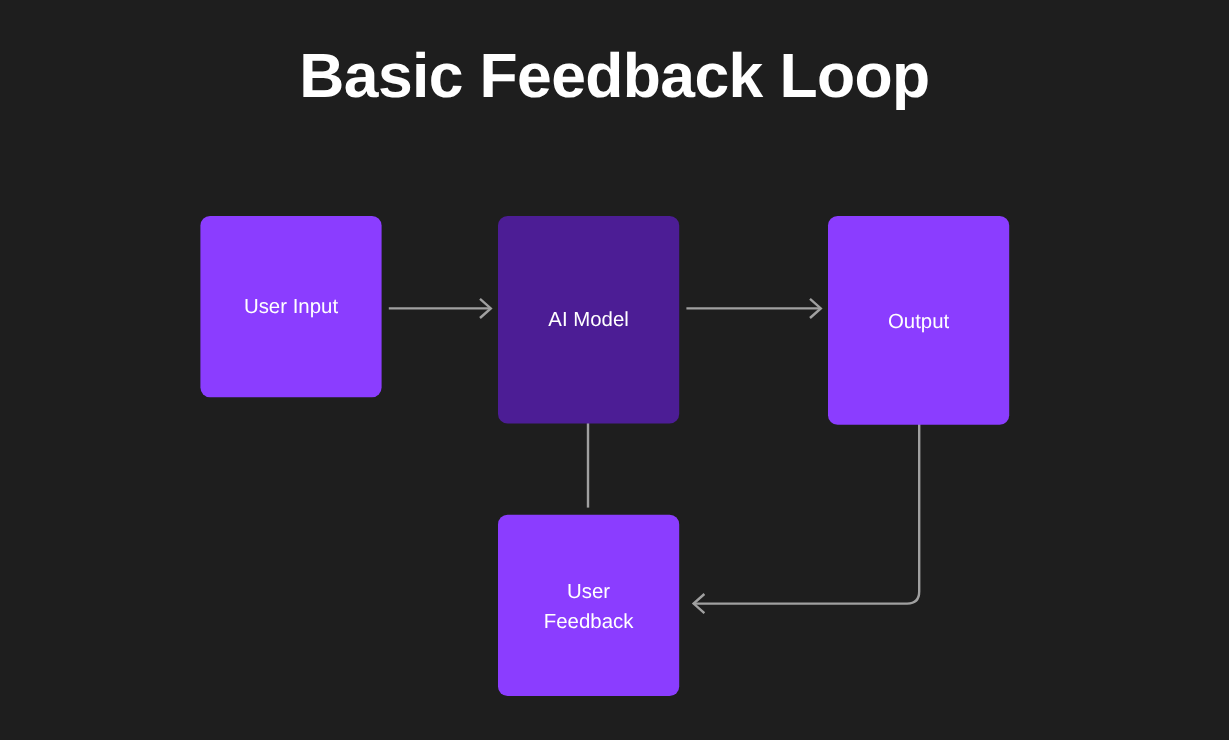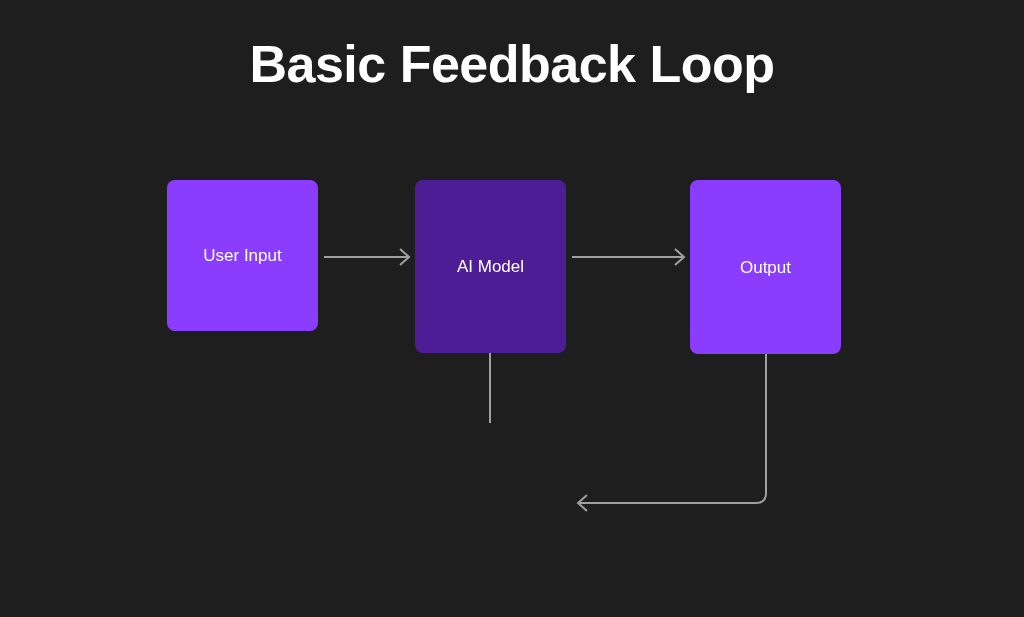--- a/index.html
+++ b/index.html
@@ -96,14 +96,20 @@
   </div>
 
   <div class="node" id="node-ai-model" style="left: 415px; top: 180px; width: 151px; height: 173px; background: #4c1d95; color: rgb(255, 255, 255);">
     <span>AI Model</span>
   </div>
 
   <div class="node" id="node-output" style="left: 690px; top: 180px; width: 151px; height: 174px; background: rgb(139, 61, 255); color: rgb(255, 255, 255);">
     <span>Output</span>
   </div>
 
+  <div class="node" id="node-user-feedback" style="left: 415px; top: 429px; width: 151px; height: 151px; background: rgb(139, 61, 255); color: rgb(255, 255, 255);">
+    <span>
+      <span>User</span><br>
+      <span>Feedback</span>
+    </span>
+  </div>
 
 </div>
 
 </body></html>

